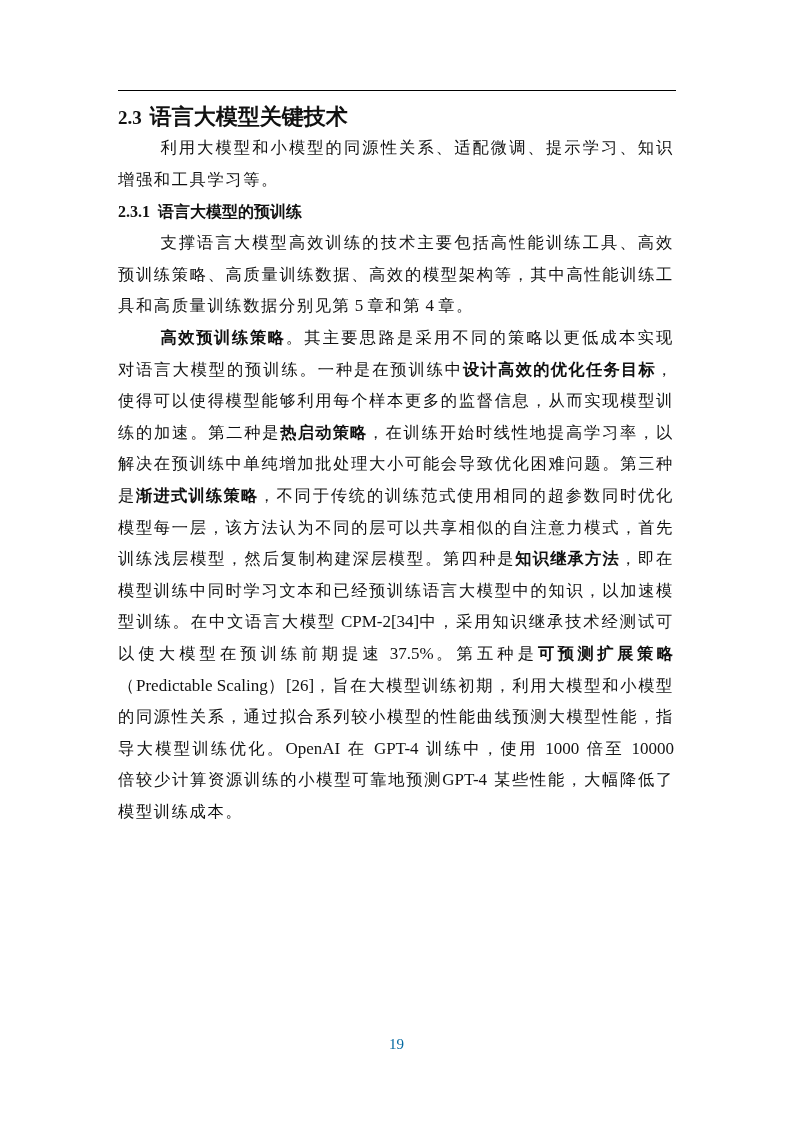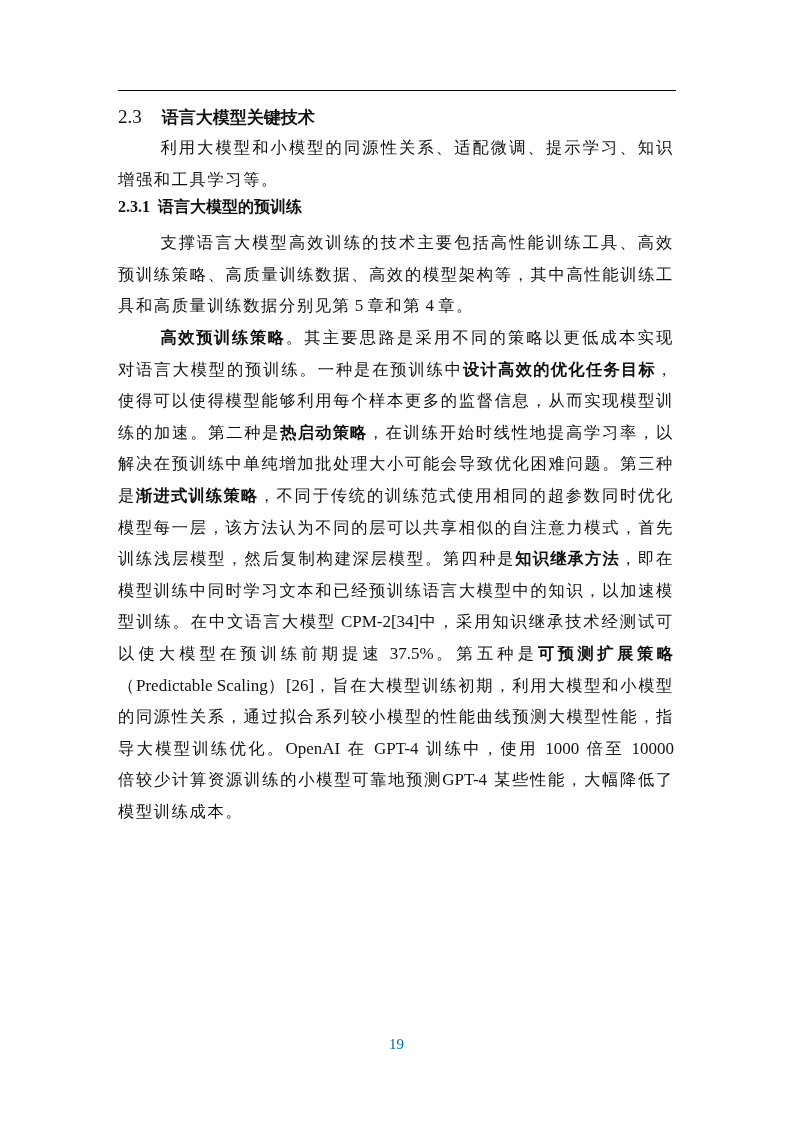--- a/index.html
+++ b/index.html
@@ -1,23 +1,23 @@
 <!DOCTYPE html>
 <html><head>
   <meta charset="utf-8">
   <style>
     html, body { margin: 0; padding: 0; background: #ffffff; }
     body { width: 793px; height: 1122px; position: relative; overflow: hidden; }
     .page { position: absolute; left: 0; top: 0; width: 793px; height: 1122px; background: #fff; }
     .header-rule { position: absolute; left: 118px; top: 90px; width: 558px; height: 0; border-top: 1.3px solid #000; }
     .content { position: absolute; left: 118px; top: 102px; width: 556px; color: #111; }
     .h2 { font-family: "DejaVu Serif", serif; font-size: 18px; line-height: 30px; height: 30px; margin: 0; font-weight: normal; white-space: nowrap; }
-    .h2 .num { font-family: "Liberation Serif", serif; font-size: 19px; margin-right: 8px; }
-    .h2 .ttl { font-family: "DejaVu Sans", sans-serif; font-weight: bold; font-size: 17px; margin-left: 12px; }
-    .h3 { margin: 0; height: 32px; line-height: 21px; white-space: nowrap; }
+    .h2 .num { font-family: "Liberation Serif", serif; font-size: 19px; margin-right: 8px; font-weight: bold; }
+    .h2 .ttl { font-family: "DejaVu Sans", sans-serif; font-weight: bold; font-size: 22px; }
+    .h3 { margin: 0; height: 32px; line-height: 32px; white-space: nowrap; }
     .h3 .num { font-family: "Liberation Serif", serif; font-weight: bold; font-size: 16px; margin-right: 8px; }
     .h3 .ttl { font-family: "DejaVu Sans", sans-serif; font-weight: bold; font-size: 16px; }
     p { margin: 0; font-family: "DejaVu Serif", "Liberation Serif", serif; font-size: 16.3px; line-height: 31.6px; text-indent: 2.6em; text-align: justify; letter-spacing: 1.6px; }
     p .lat { font-family: "Liberation Serif", serif; font-size: 17px; letter-spacing: 0; }
     b { font-family: Liberation Sans, sans-serif; font-weight: bold; letter-spacing: 1px; }
     .footer { position: absolute; left: 0; width: 793px; top: 1036px; text-align: center; font-family: "Liberation Serif", serif; font-size: 15px; color: #0369a1; }
   </style>
 </head>
 <body>
 

